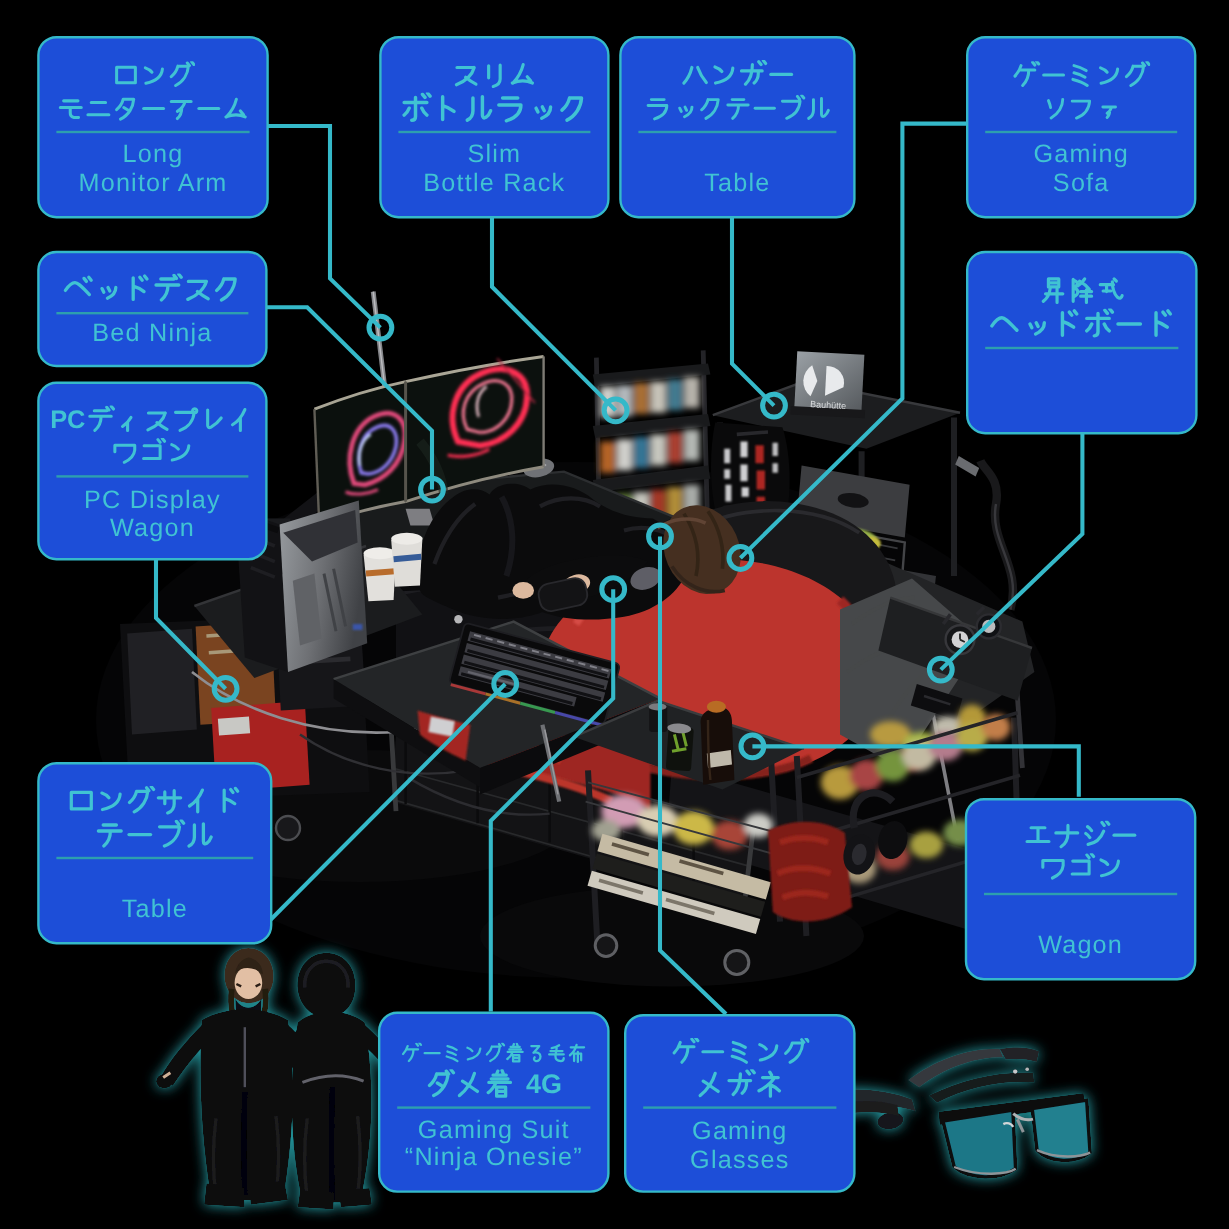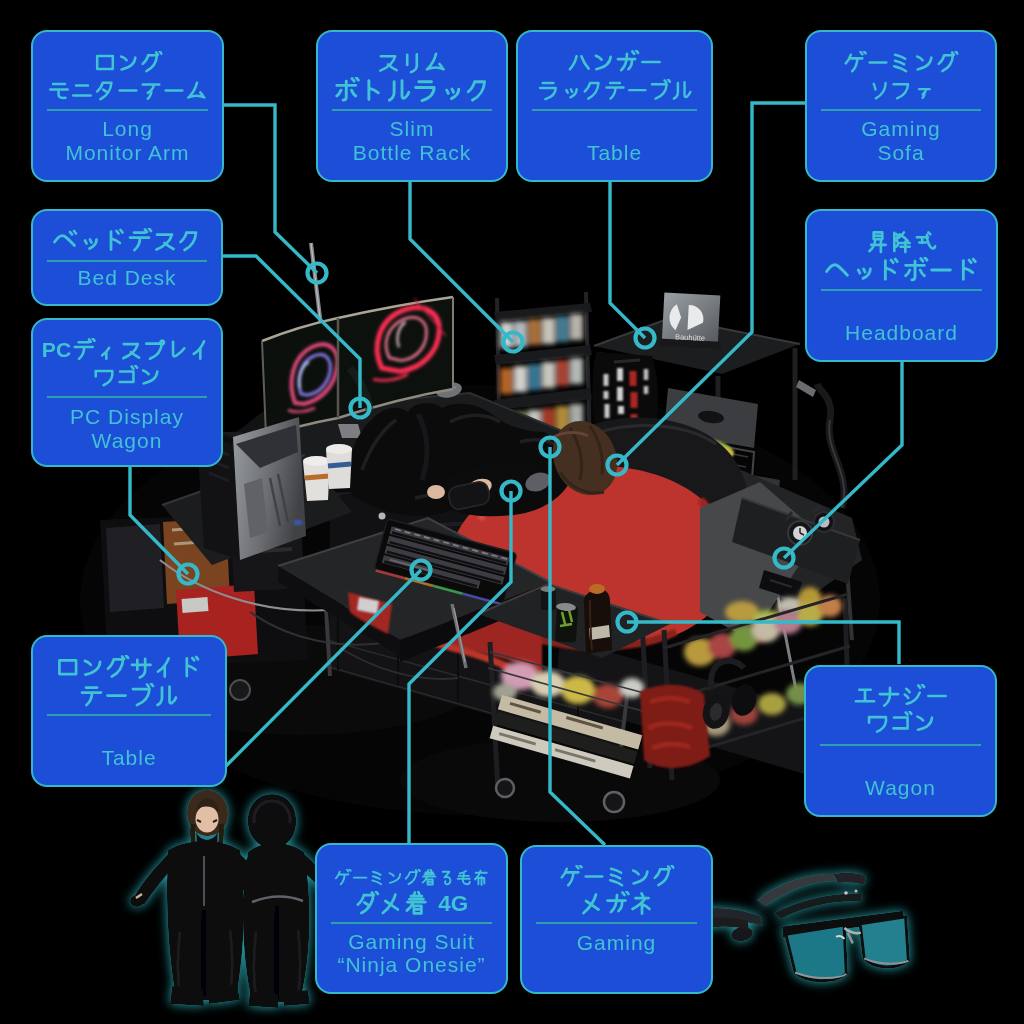--- a/index.html
+++ b/index.html
@@ -691,42 +691,41 @@
         <g fill="none" stroke="#40c3d3" stroke-width="11" stroke-linecap="round" stroke-linejoin="round">
           <use href="#k_be" x="0"></use>
           <use href="#k_ltu" x="100"></use>
           <use href="#k_do" x="200"></use>
           <use href="#k_de" x="300"></use>
           <use href="#k_su" x="400"></use>
           <use href="#k_ku" x="500"></use>
         </g>
       </svg>
       <div class="dv" style="top:48.5px"></div>
-      <div class="en" style="top:54.0px">Bed Desk</div>
+      <div class="en" style="top:54.0px">Bed Ninja</div>
     </div>
 <div class="box" style="left:805px;top:209px;width:189px;height:149px">
       <svg class="jp" style="position:absolute;left:50%;top:19.0px;transform:translateX(-50%)" width="72.0" height="24" viewBox="0 0 300 100">
         <g fill="none" stroke="#40c3d3" stroke-width="11" stroke-linecap="round" stroke-linejoin="round">
           <use href="#k_shou" x="0"></use>
           <use href="#k_kou" x="100"></use>
           <use href="#k_shiki" x="200"></use>
         </g>
       </svg>
       <svg class="jp" style="position:absolute;left:50%;top:45.5px;transform:translateX(-50%)" width="156.0" height="26" viewBox="0 0 600 100">
         <g fill="none" stroke="#40c3d3" stroke-width="11" stroke-linecap="round" stroke-linejoin="round">
           <use href="#k_he" x="0"></use>
           <use href="#k_ltu" x="100"></use>
           <use href="#k_do" x="200"></use>
           <use href="#k_bo" x="300"></use>
           <use href="#k_cho" x="400"></use>
           <use href="#k_do" x="500"></use>
         </g>
       </svg>
       <div class="dv" style="top:78.0px"></div>
-      <div class="en" style="top:109.0px">Headboard</div>
     </div>
 <div class="box" style="left:31px;top:318px;width:188px;height:145px">
       <svg class="jp" style="position:absolute;left:50%;top:17.8px;transform:translateX(-50%)" width="172.0" height="23.5" viewBox="0 0 732 100">
         <g fill="none" stroke="#40c3d3" stroke-width="11" stroke-linecap="round" stroke-linejoin="round"></g>
         <text x="66.0" y="80" font-size="90" text-anchor="middle" fill="#40c3d3" stroke="none" font-family="Liberation Sans, sans-serif" font-weight="bold">PC</text>
         <g fill="none" stroke="#40c3d3" stroke-width="11" stroke-linecap="round" stroke-linejoin="round">
           <use href="#k_de" x="132"></use>
           <use href="#k_li" x="232"></use>
           <use href="#k_su" x="332"></use>
           <use href="#k_pu" x="432"></use>
@@ -827,13 +826,14 @@
       </svg>
       <svg class="jp" style="position:absolute;left:50%;top:44.2px;transform:translateX(-50%)" width="75.0" height="25" viewBox="0 0 300 100">
         <g fill="none" stroke="#40c3d3" stroke-width="11" stroke-linecap="round" stroke-linejoin="round">
           <use href="#k_me" x="0"></use>
           <use href="#k_ga" x="100"></use>
           <use href="#k_ne" x="200"></use>
         </g>
       </svg>
       <div class="dv" style="top:75.0px"></div>
       <div class="en" style="top:83.2px">Gaming</div>
+      <div class="en" style="top:106.8px">Glasses</div>
     </div>
 </div>
 </body></html>

